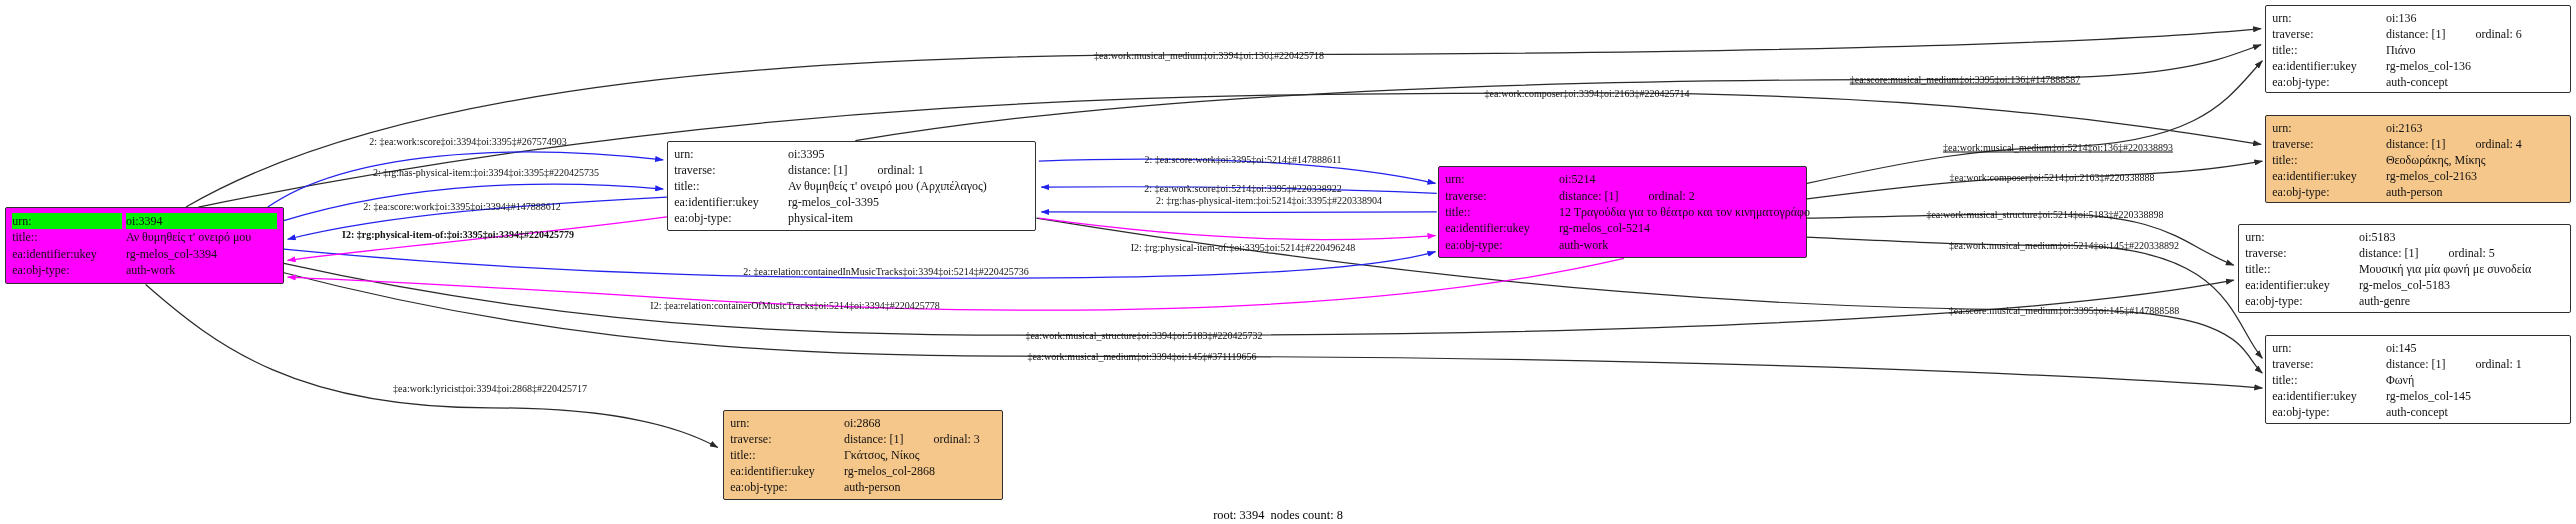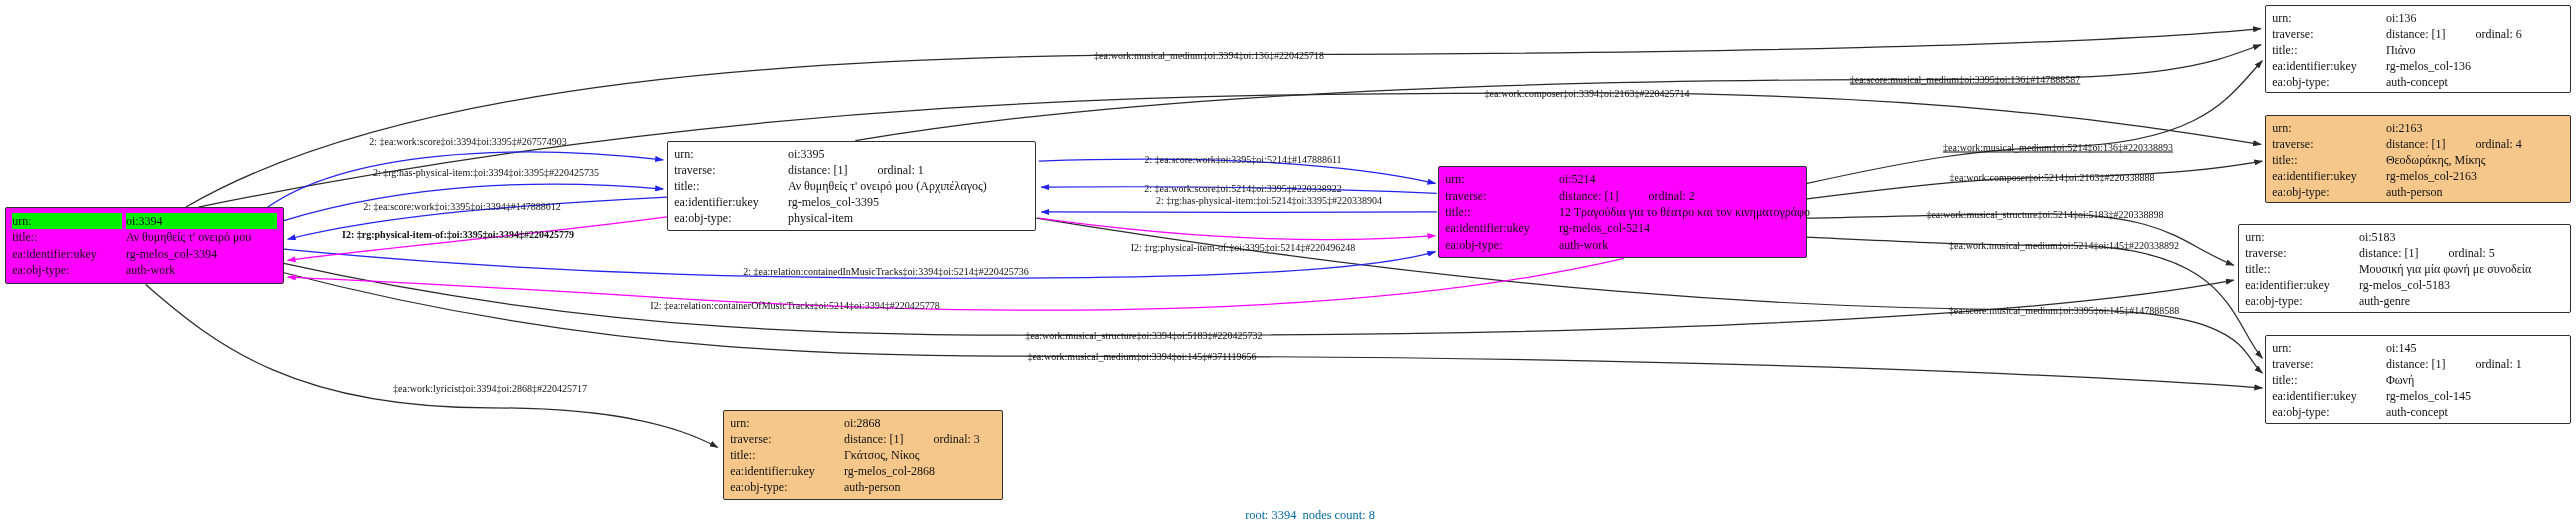--- a/index.html
+++ b/index.html
@@ -11,21 +11,21 @@
   .e-blue{stroke:#2222ee;}
   .e-magenta{stroke:#ff00ff;}
   .node{position:absolute;box-sizing:border-box;border:1.2px solid #2f2f2f;border-radius:2px;
         padding:4.3px 6.2px;font-size:12px;display:flex;flex-direction:column;justify-content:space-around;}
   .row{display:flex;height:16px;line-height:16px;white-space:nowrap;}
   .k{flex:0 0 110px;margin-right:3.7px;overflow:visible;}
   .v{flex:1;}
   .row.hl .k,.row.hl .v{background:#00f000;}
   .ord{margin-left:30px;}
   .edge-label{position:absolute;transform:translate(-50%,-50%);font-size:10px;white-space:nowrap;color:#111;}
-  .footer{position:absolute;transform:translate(-50%,-50%);font-size:12.4px;white-space:pre;color:#0369a1;margin-left:32px;}
+  .footer{position:absolute;transform:translate(-50%,-50%);font-size:12.4px;white-space:pre;color:#000000;}
 </style>
 </head>
 <body>
 
 <div id="canvas">
 
   <svg id="edges" width="2576" height="525" viewBox="0 0 4156 847">
     <defs>
       <marker id="m-black" markerUnits="userSpaceOnUse" markerWidth="14" markerHeight="10" refX="13" refY="5" orient="auto">
           <path d="M0,0 L14,5 L0,10 z" fill="#2a2a2a"></path>

